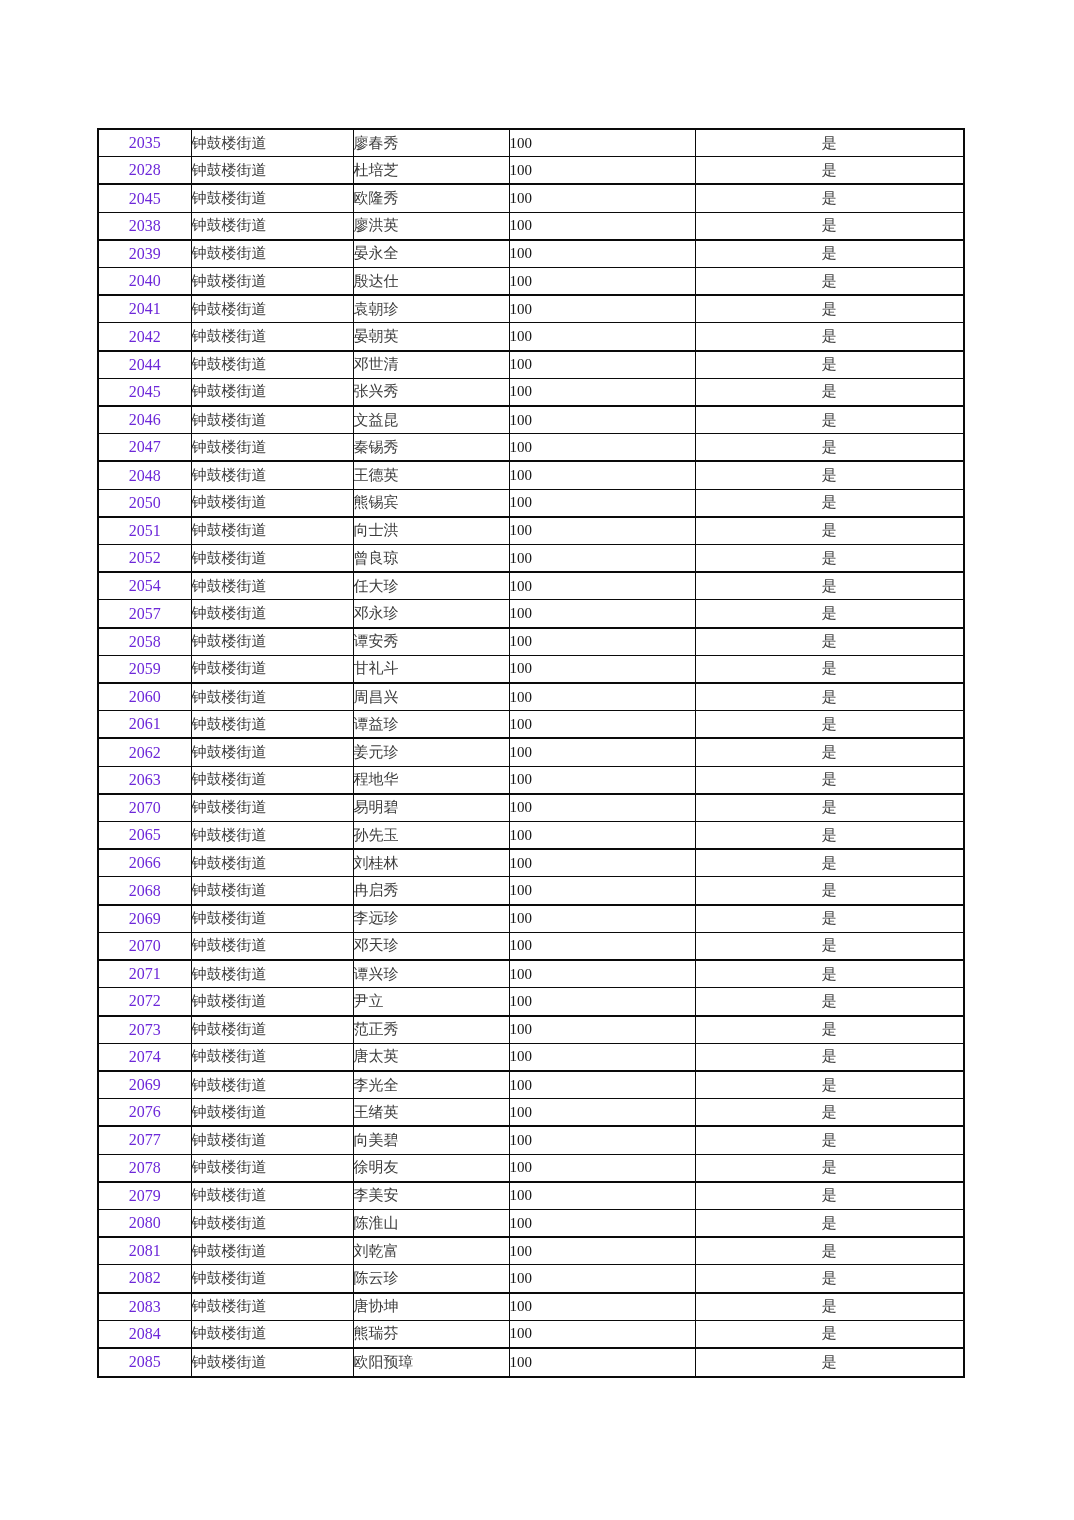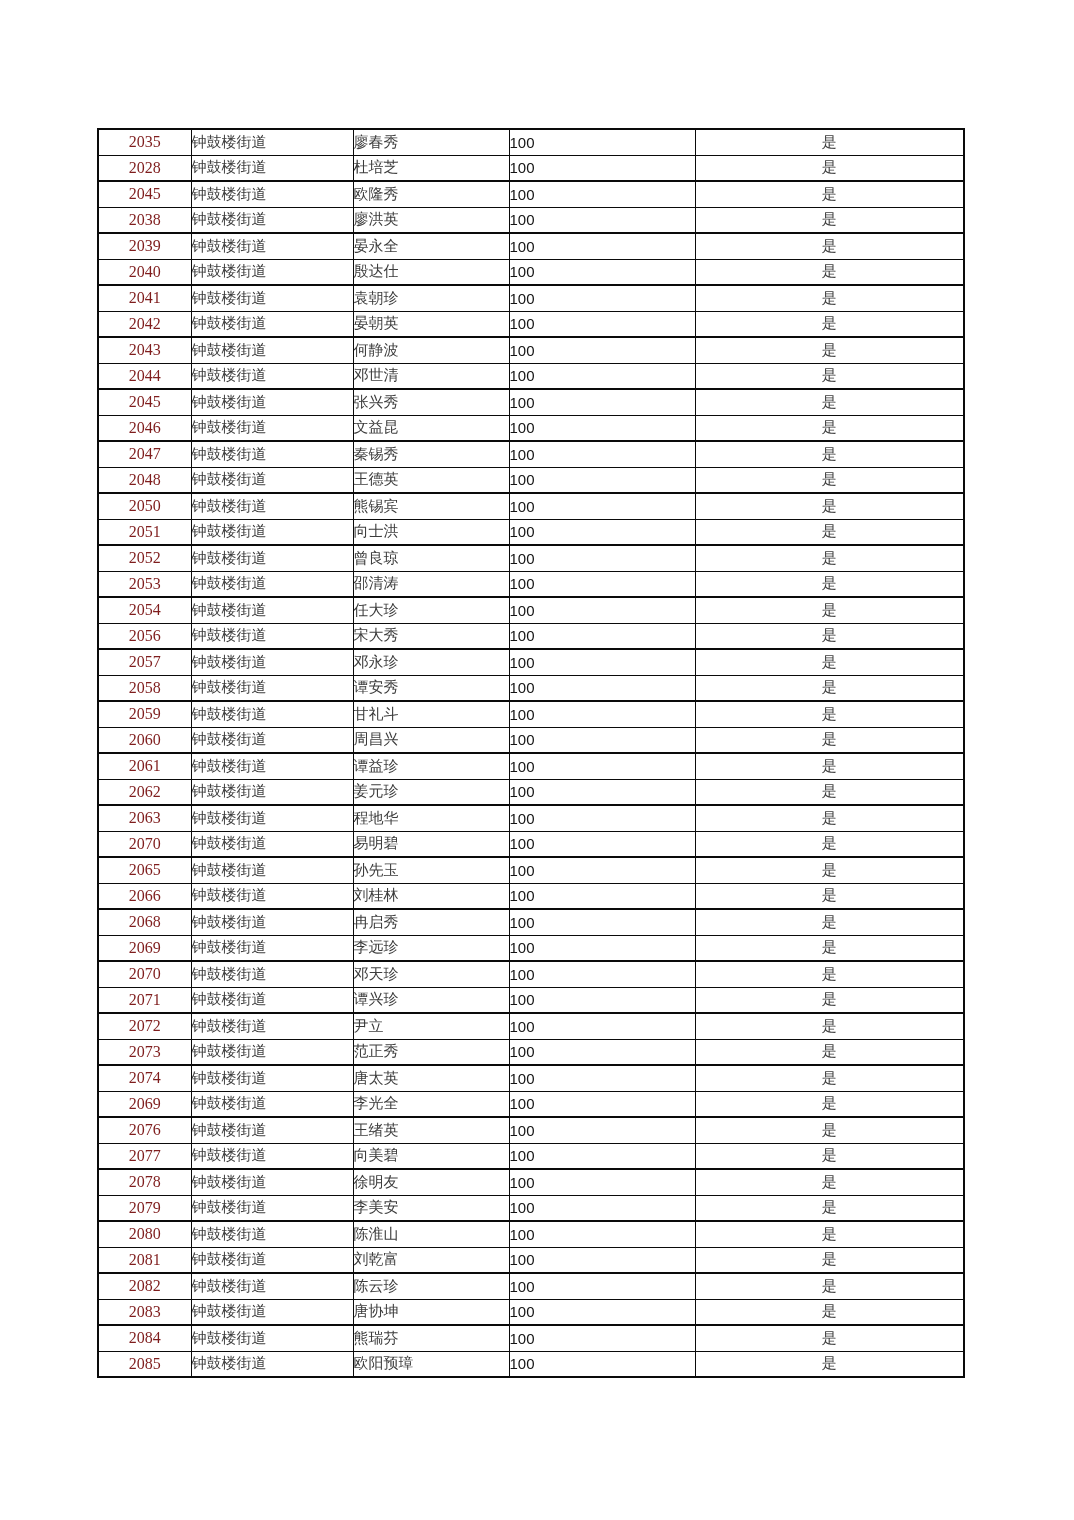--- a/index.html
+++ b/index.html
@@ -35,33 +35,33 @@
     border: 2px solid #0a0a0a;
   }
   
   table.grid tbody tr:nth-child(even) td {
     border-bottom-width: 2px;
   }
   td.c0 {
     text-align: center;
     font-family: "Liberation Serif", serif;
     font-size: 16px;
-    color: #7f1d1d;
+    color: #6d28d9;
   }
   td.c1, td.c2 {
     text-align: left;
     padding-left: 5px;
     font-family: "Liberation Serif", serif;
     font-size: 15px;
     color: #3c3c3c;
   }
   td.c3 {
     text-align: left;
     padding-left: 4px;
-    font-family: Liberation Sans, sans-serif;
+    font-family: Liberation Serif, serif;
     font-size: 15px;
     color: #141414;
   }
   td.c4 {
     text-align: center;
     font-family: "Liberation Serif", serif;
     font-size: 15px;
     color: #3c3c3c;
   }
 </style>
@@ -128,27 +128,20 @@
           <td class="c4">是</td>
         </tr>
         <tr>
           <td class="c0">2042</td>
           <td class="c1">钟鼓楼街道</td>
           <td class="c2">晏朝英</td>
           <td class="c3">100</td>
           <td class="c4">是</td>
         </tr>
         <tr>
-          <td class="c0">2043</td>
-          <td class="c1">钟鼓楼街道</td>
-          <td class="c2">何静波</td>
-          <td class="c3">100</td>
-          <td class="c4">是</td>
-        </tr>
-        <tr>
           <td class="c0">2044</td>
           <td class="c1">钟鼓楼街道</td>
           <td class="c2">邓世清</td>
           <td class="c3">100</td>
           <td class="c4">是</td>
         </tr>
         <tr>
           <td class="c0">2045</td>
           <td class="c1">钟鼓楼街道</td>
           <td class="c2">张兴秀</td>
@@ -191,37 +184,23 @@
           <td class="c4">是</td>
         </tr>
         <tr>
           <td class="c0">2052</td>
           <td class="c1">钟鼓楼街道</td>
           <td class="c2">曾良琼</td>
           <td class="c3">100</td>
           <td class="c4">是</td>
         </tr>
         <tr>
-          <td class="c0">2053</td>
-          <td class="c1">钟鼓楼街道</td>
-          <td class="c2">邵清涛</td>
-          <td class="c3">100</td>
-          <td class="c4">是</td>
-        </tr>
-        <tr>
           <td class="c0">2054</td>
           <td class="c1">钟鼓楼街道</td>
           <td class="c2">任大珍</td>
-          <td class="c3">100</td>
-          <td class="c4">是</td>
-        </tr>
-        <tr>
-          <td class="c0">2056</td>
-          <td class="c1">钟鼓楼街道</td>
-          <td class="c2">宋大秀</td>
           <td class="c3">100</td>
           <td class="c4">是</td>
         </tr>
         <tr>
           <td class="c0">2057</td>
           <td class="c1">钟鼓楼街道</td>
           <td class="c2">邓永珍</td>
           <td class="c3">100</td>
           <td class="c4">是</td>
         </tr>

